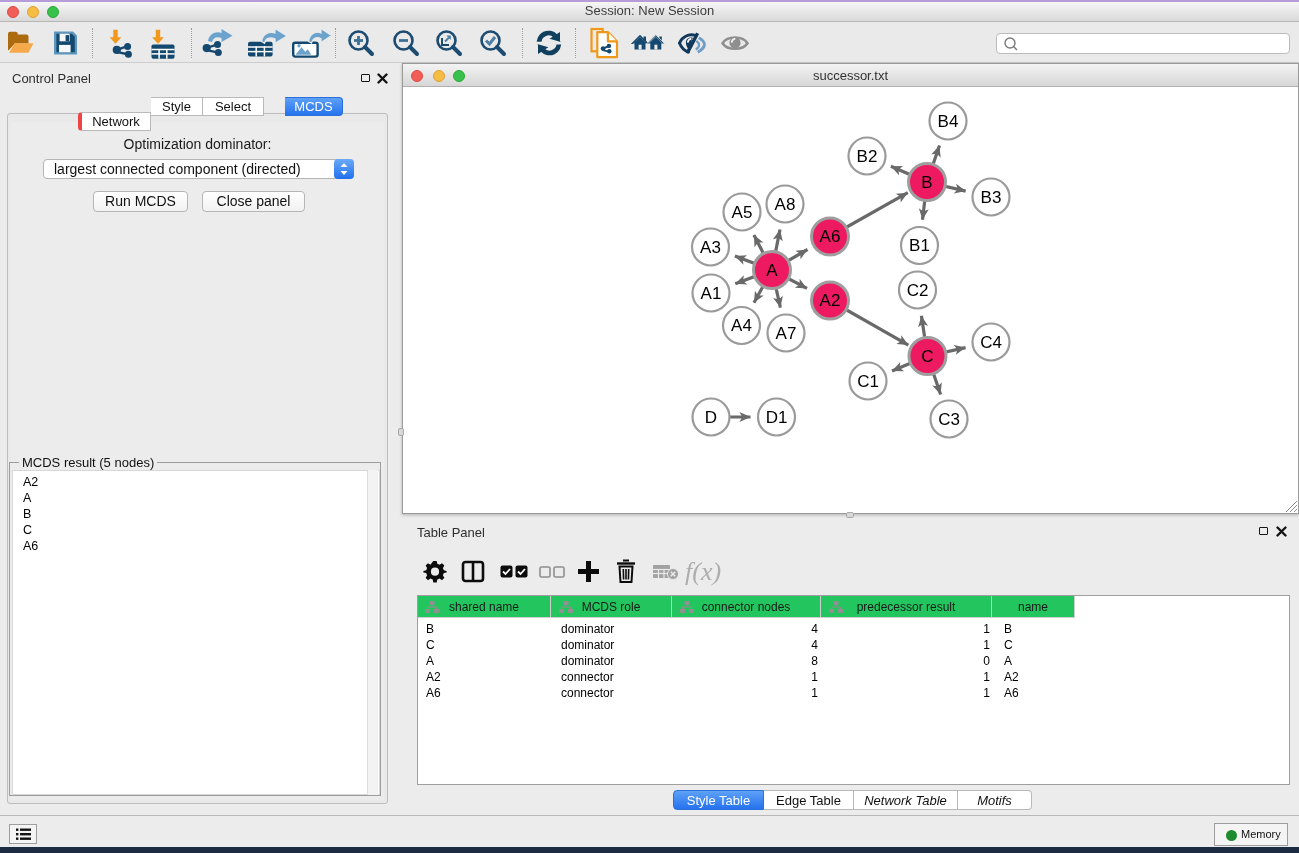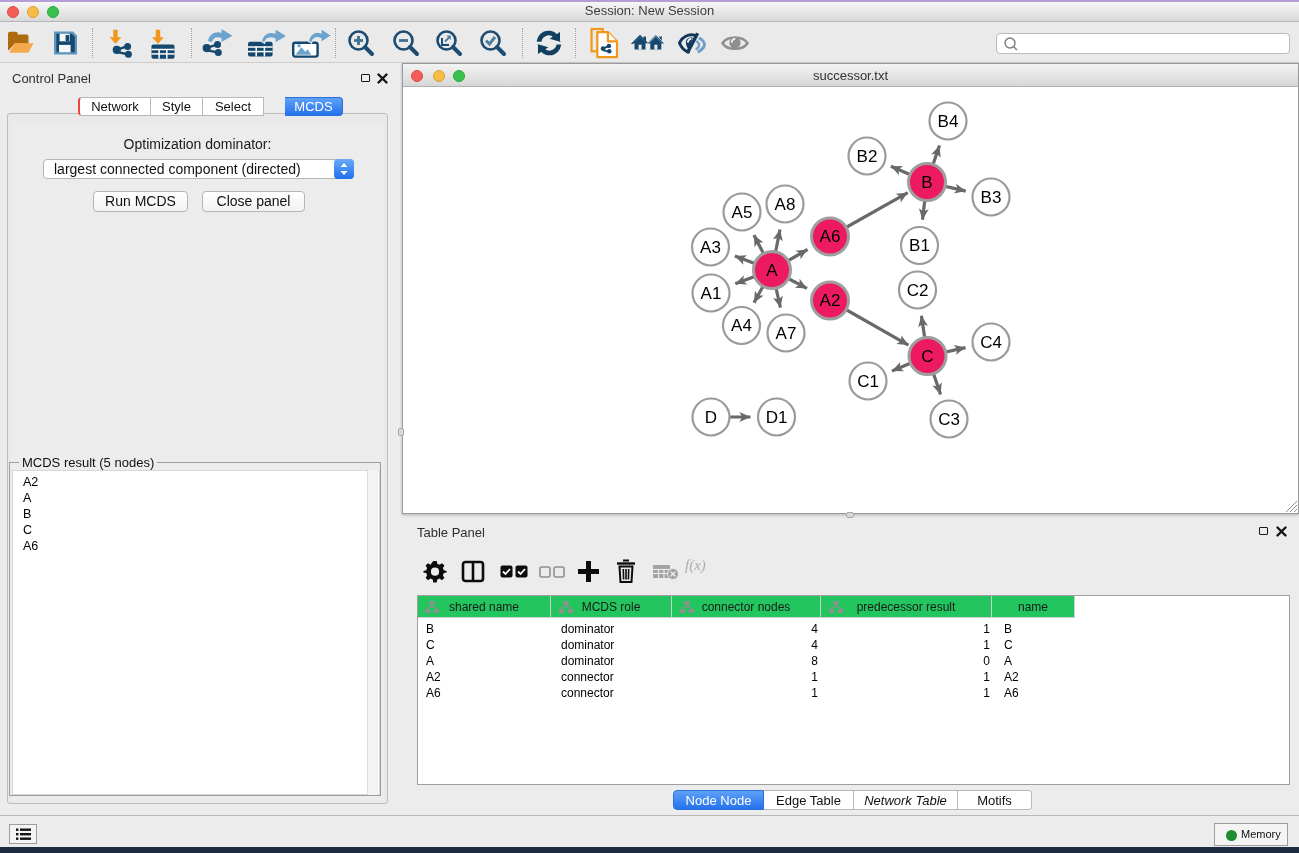--- a/index.html
+++ b/index.html
@@ -14,21 +14,21 @@
 #apptitle{left:0;top:0;width:1299px;height:21px;text-align:center;line-height:21px;font-size:13px;color:#3d3d3d;}
 
 #toolbar{left:0;top:22px;width:1299px;height:41px;background:#eaeaea;border-bottom:1px solid #cdcdcd;}
 .tbi{position:absolute;top:0;height:41px;display:flex;align-items:center;justify-content:center;}
 .tsep{position:absolute;top:6px;height:30px;width:0;border-left:1px dotted #9f9f9f;}
 #search{position:absolute;left:996px;top:11px;width:294px;height:21px;background:#fff;border:1px solid #bcbcbc;border-radius:4px;}
 
 #cp-title{left:12px;top:71px;font-size:13px;color:#2e2e2e;}
 #cp-tabs{left:78px;top:97px;height:19px;display:flex;}
 .tab{height:19px;font-size:13px;color:#111;background:#fff;border:1px solid #b9b9b9;border-left:none;line-height:18px;text-align:center;}
-.tab.first{border-left:2px solid #ef4444;border-radius:4px 0 0 4px;}
+.tab.first{border-left:4px solid #ef4444;border-radius:4px 0 0 4px;margin-top:15px;}
 .tab.last{border-radius:0 4px 4px 0;}
 .tab.sel{background:linear-gradient(#5ea1f7,#2572ee);color:#fff;border-color:#2b6fd8;margin-left:21px;}
 #cp-pane{left:7px;top:113px;width:381px;height:691px;border:1px solid #bdbdbd;border-radius:3px;background:#e9e9e9;}
 #cp-inner{left:11px;top:122px;width:373px;height:678px;background:#ececec;}
 #opt-label{left:0;top:136px;width:395px;text-align:center;font-size:14px;color:#1a1a1a;}
 #combo{left:43px;top:159px;width:311px;height:20px;background:#fff;border:1px solid #b5b5b5;border-radius:4px;font-size:14px;color:#111;line-height:18px;padding-left:10px;}
 #combo .step{position:absolute;right:-1px;top:-1px;width:20px;height:20px;border-radius:4px;background:linear-gradient(#6aaaf8,#2170ee);}
 .btn{position:absolute;height:21px;background:linear-gradient(#ffffff,#f2f2f2);border:1px solid #b5b5b5;border-radius:4px;font-size:14px;color:#111;text-align:center;line-height:19px;}
 #btn-run{left:93px;top:191px;width:95px;}
 #btn-close{left:202px;top:191px;width:103px;}
@@ -45,21 +45,21 @@
 #nettitle .t{width:100%;text-align:center;font-size:13px;color:#333;line-height:23px;}
 
 #tp-title{left:417px;top:525px;font-size:13px;color:#2e2e2e;}
 #tp-toolbar{left:417px;top:556px;height:34px;}
 #tbl{left:417px;top:595px;width:873px;height:190px;background:#fff;border:1px solid #9f9f9f;font-size:12px;}
 #tbl .hdr{position:absolute;left:0;top:0;height:22px;background:#22c55e;border-bottom:1px solid #cfcfcf;border-right:1px solid #cfcfcf;color:#1a1a1a;text-align:center;line-height:22px;font-size:12px;}
 #tbl .cell{position:absolute;height:16px;line-height:16px;color:#000;}
 #bot-tabs{left:673px;top:790px;height:20px;display:flex;}
 .btab{height:20px;font-size:13px;color:#111;background:#fff;border:1px solid #b9b9b9;border-left:none;line-height:19px;text-align:center;}
 .btab.first{border-left:1px solid #b9b9b9;border-radius:4px 0 0 4px;}
-.btab.last{border-radius:0 4px 4px 0;}
+.btab.last{border-radius:0 4px 4px 0;font-style:italic;}
 .btab.sel{background:linear-gradient(#5ea1f7,#2572ee);color:#fff;border-color:#2b6fd8;}
 
 #statusbar{left:0;top:815px;width:1299px;height:32px;background:#ececec;border-top:1px solid #b8b8b8;}
 #sb-left{position:absolute;left:9px;top:8px;width:28px;height:20px;background:#f4f4f4;border:1px solid #9d9d9d;}
 #sb-mem{position:absolute;left:1214px;top:7px;width:74px;height:23px;background:#f4f4f4;border:1px solid #9d9d9d;font-size:11px;color:#111;line-height:21px;}
 #sb-mem .dot{position:absolute;left:11px;top:6px;width:11px;height:11px;border-radius:50%;background:#1f8c2f;}
 #darkstrip{left:0;top:847px;width:1299px;height:6px;background:#1c2a42;}
 .knob{position:absolute;background:#d8d8d8;border:1px solid #aaa;border-radius:2px;}
 </style></head>
 <body>
@@ -400,21 +400,21 @@
     <g stroke="#eaeaea" stroke-width="1.2">
         <line x1="0" y1="4.5" x2="17" y2="4.5"></line>
         <line x1="0" y1="8.5" x2="17" y2="8.5"></line>
         <line x1="5.5" y1="4" x2="5.5" y2="13"></line>
         <line x1="11" y1="4" x2="11" y2="13"></line>
       </g>
     <circle cx="20" cy="9" r="5.5" fill="#a2a2a2" stroke="#eaeaea" stroke-width="1"></circle>
     <path d="M17.8,6.8 L22.2,11.2 M22.2,6.8 L17.8,11.2" stroke="#eaeaea" stroke-width="1.6"></path>
   </svg>
 
-  <div style="position:absolute;left:268px;top:1px;font-family:'Liberation Serif',serif;font-style:italic;font-size:15px;color:#adadad;">f(x)</div>
+  <div style="position:absolute;left:268px;top:1px;font-family:'Liberation Serif',serif;font-style:italic;font-size:26px;color:#adadad;">f(x)</div>
 </div>
 <div class="abs" id="tbl">
   <div class="hdr" style="left:0;width:133px;">shared name</div>
   <div class="hdr" style="left:133px;width:121px;">MCDS role</div>
   <div class="hdr" style="left:254px;width:149px;">connector nodes</div>
   <div class="hdr" style="left:403px;width:171px;">predecessor result</div>
   <div class="hdr" style="left:574px;width:83px;">name</div>
   <svg class="thicon" style="position:absolute;left:7px;top:5px;" width="14" height="12" viewBox="0 0 14 12">
       <g fill="#909090">
         <rect x="4.5" y="0" width="5" height="4"></rect>
@@ -487,21 +487,21 @@
   <div class="cell" style="left:254px;top:73px;width:149px;text-align:right;padding-right:3px;">1</div>
   <div class="cell" style="left:403px;top:73px;width:171px;text-align:right;padding-right:2px;">1</div>
   <div class="cell" style="left:586px;top:73px;">A2</div>
   <div class="cell" style="left:8px;top:89px;">A6</div>
   <div class="cell" style="left:143px;top:89px;">connector</div>
   <div class="cell" style="left:254px;top:89px;width:149px;text-align:right;padding-right:3px;">1</div>
   <div class="cell" style="left:403px;top:89px;width:171px;text-align:right;padding-right:2px;">1</div>
   <div class="cell" style="left:586px;top:89px;">A6</div>
 </div>
 <div class="abs" id="bot-tabs">
-  <div class="btab sel first" style="width:91px;">Node Node</div>
+  <div class="btab sel first" style="width:91px;">Style Table</div>
   <div class="btab" style="width:90px;">Edge Table</div>
   <div class="btab" style="width:104px;font-style:italic;">Network Table</div>
   <div class="btab last" style="width:74px;">Motifs</div>
 </div>
 
 <div class="abs" id="statusbar">
   <div id="sb-left">
     <svg style="position:absolute;left:6px;top:3px;" width="15" height="13" viewBox="0 0 15 13">
       <g fill="#151515">
         <rect x="0" y="0.5" width="2.4" height="2.4"></rect>

